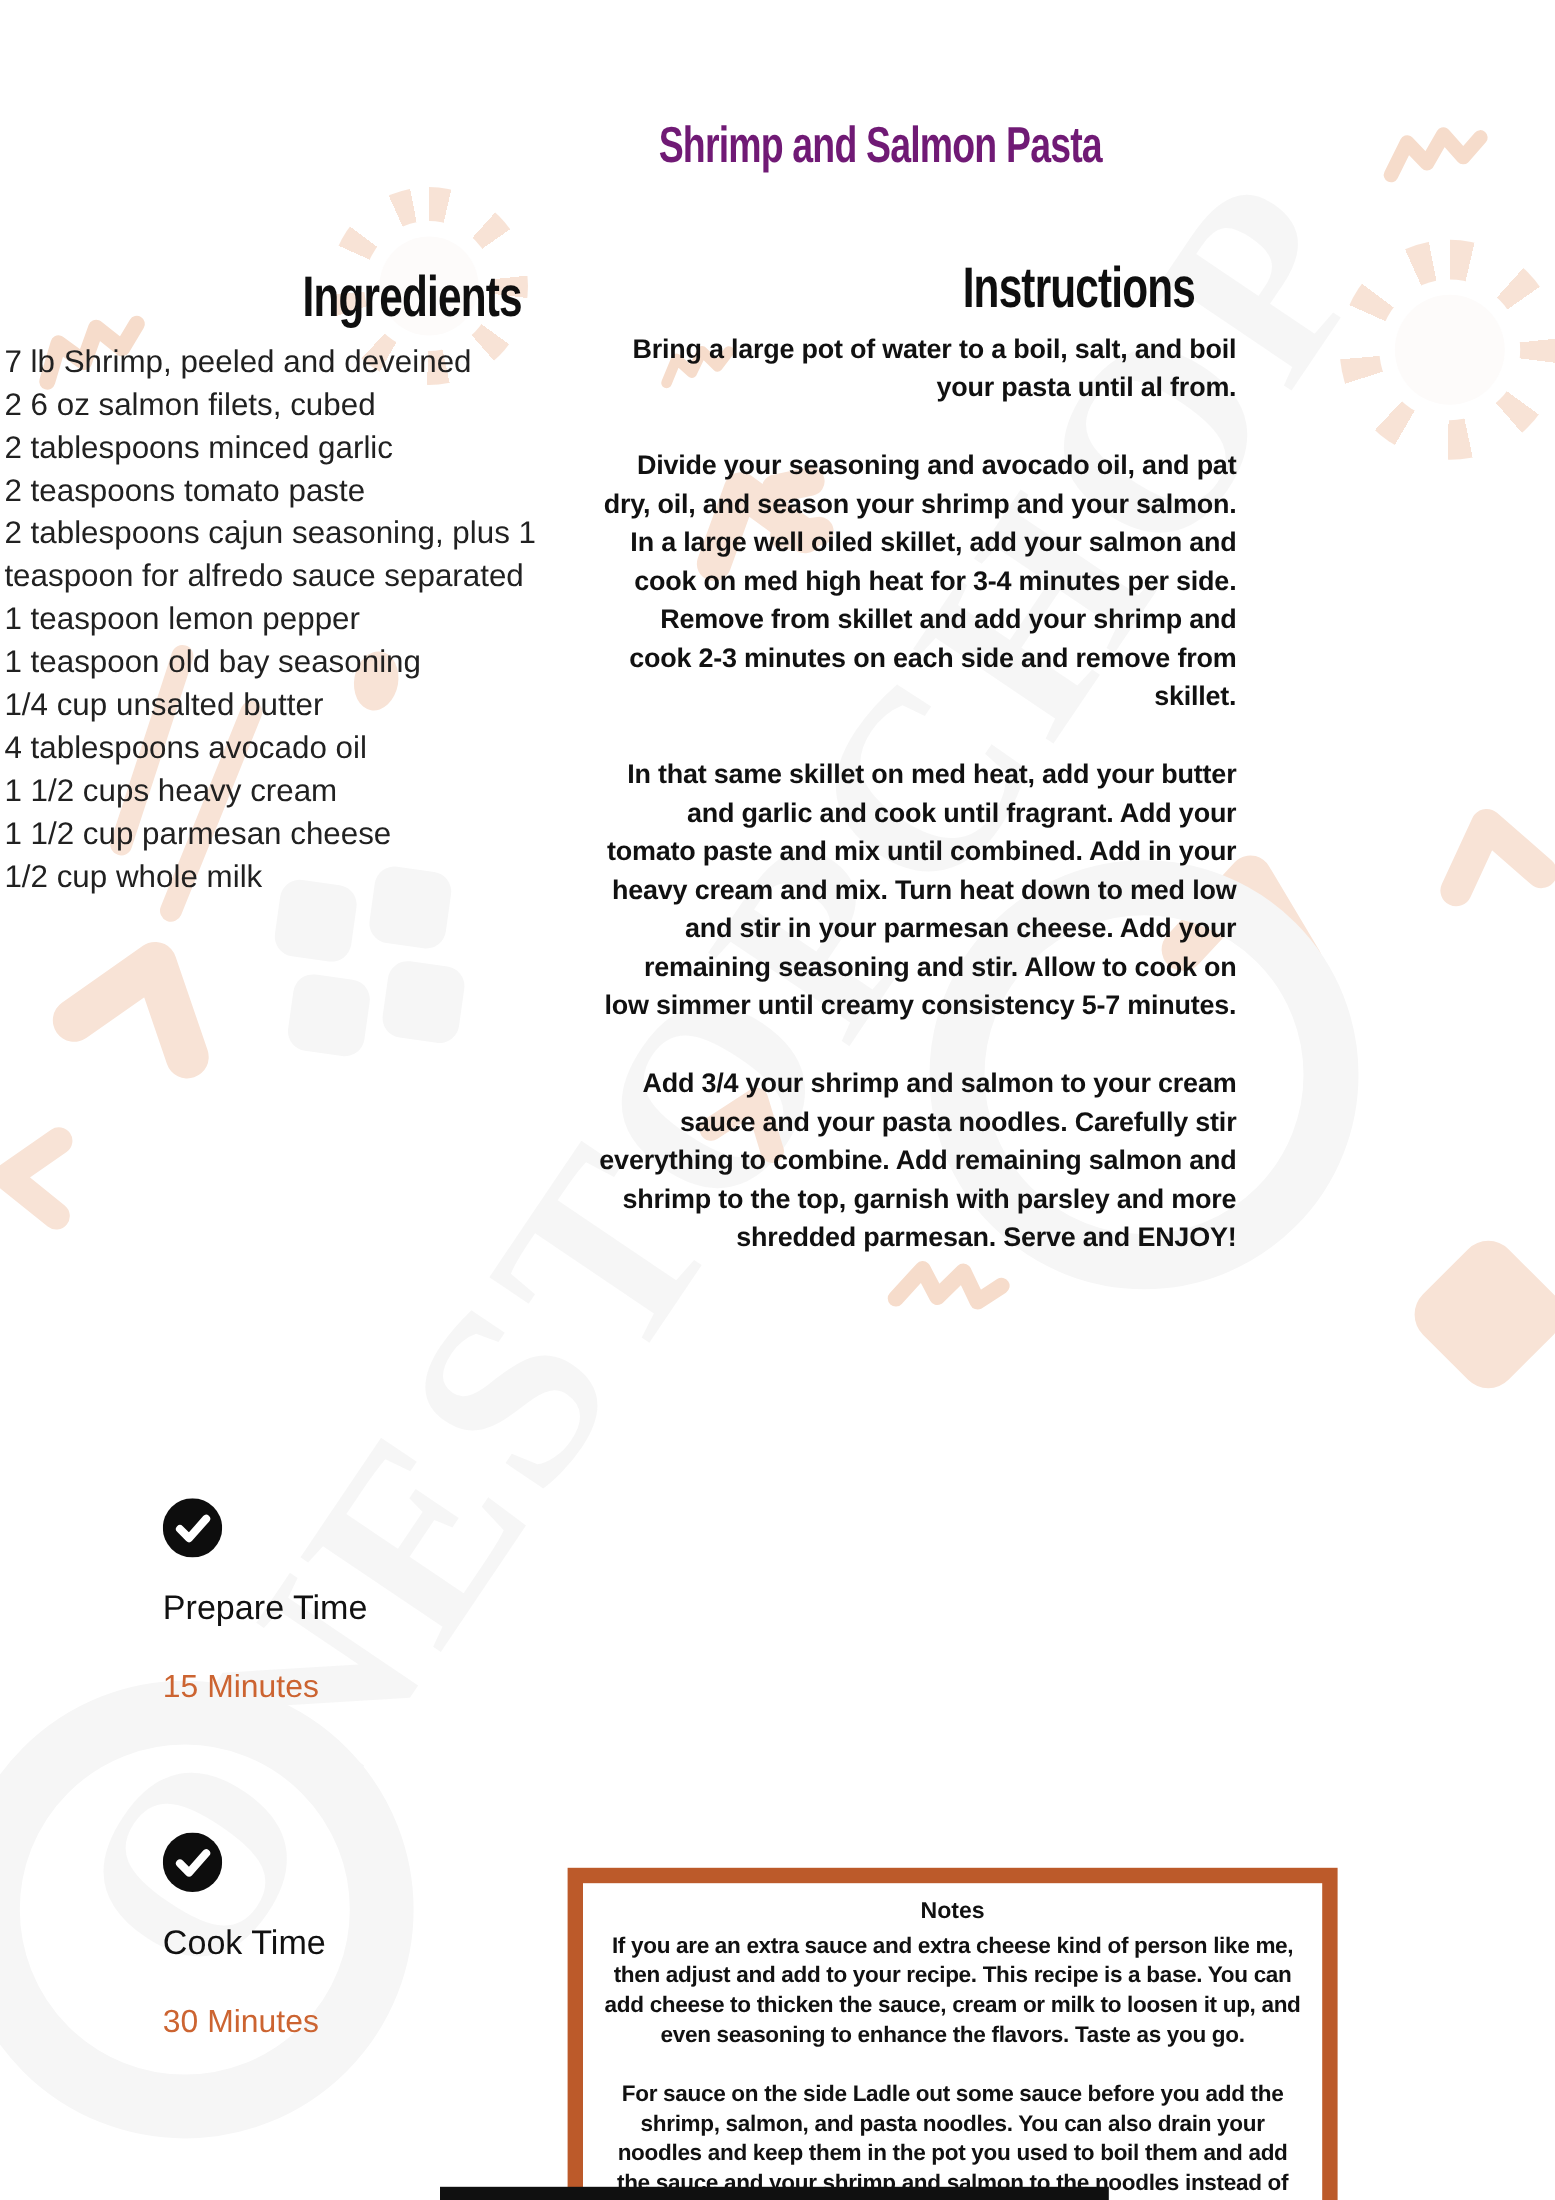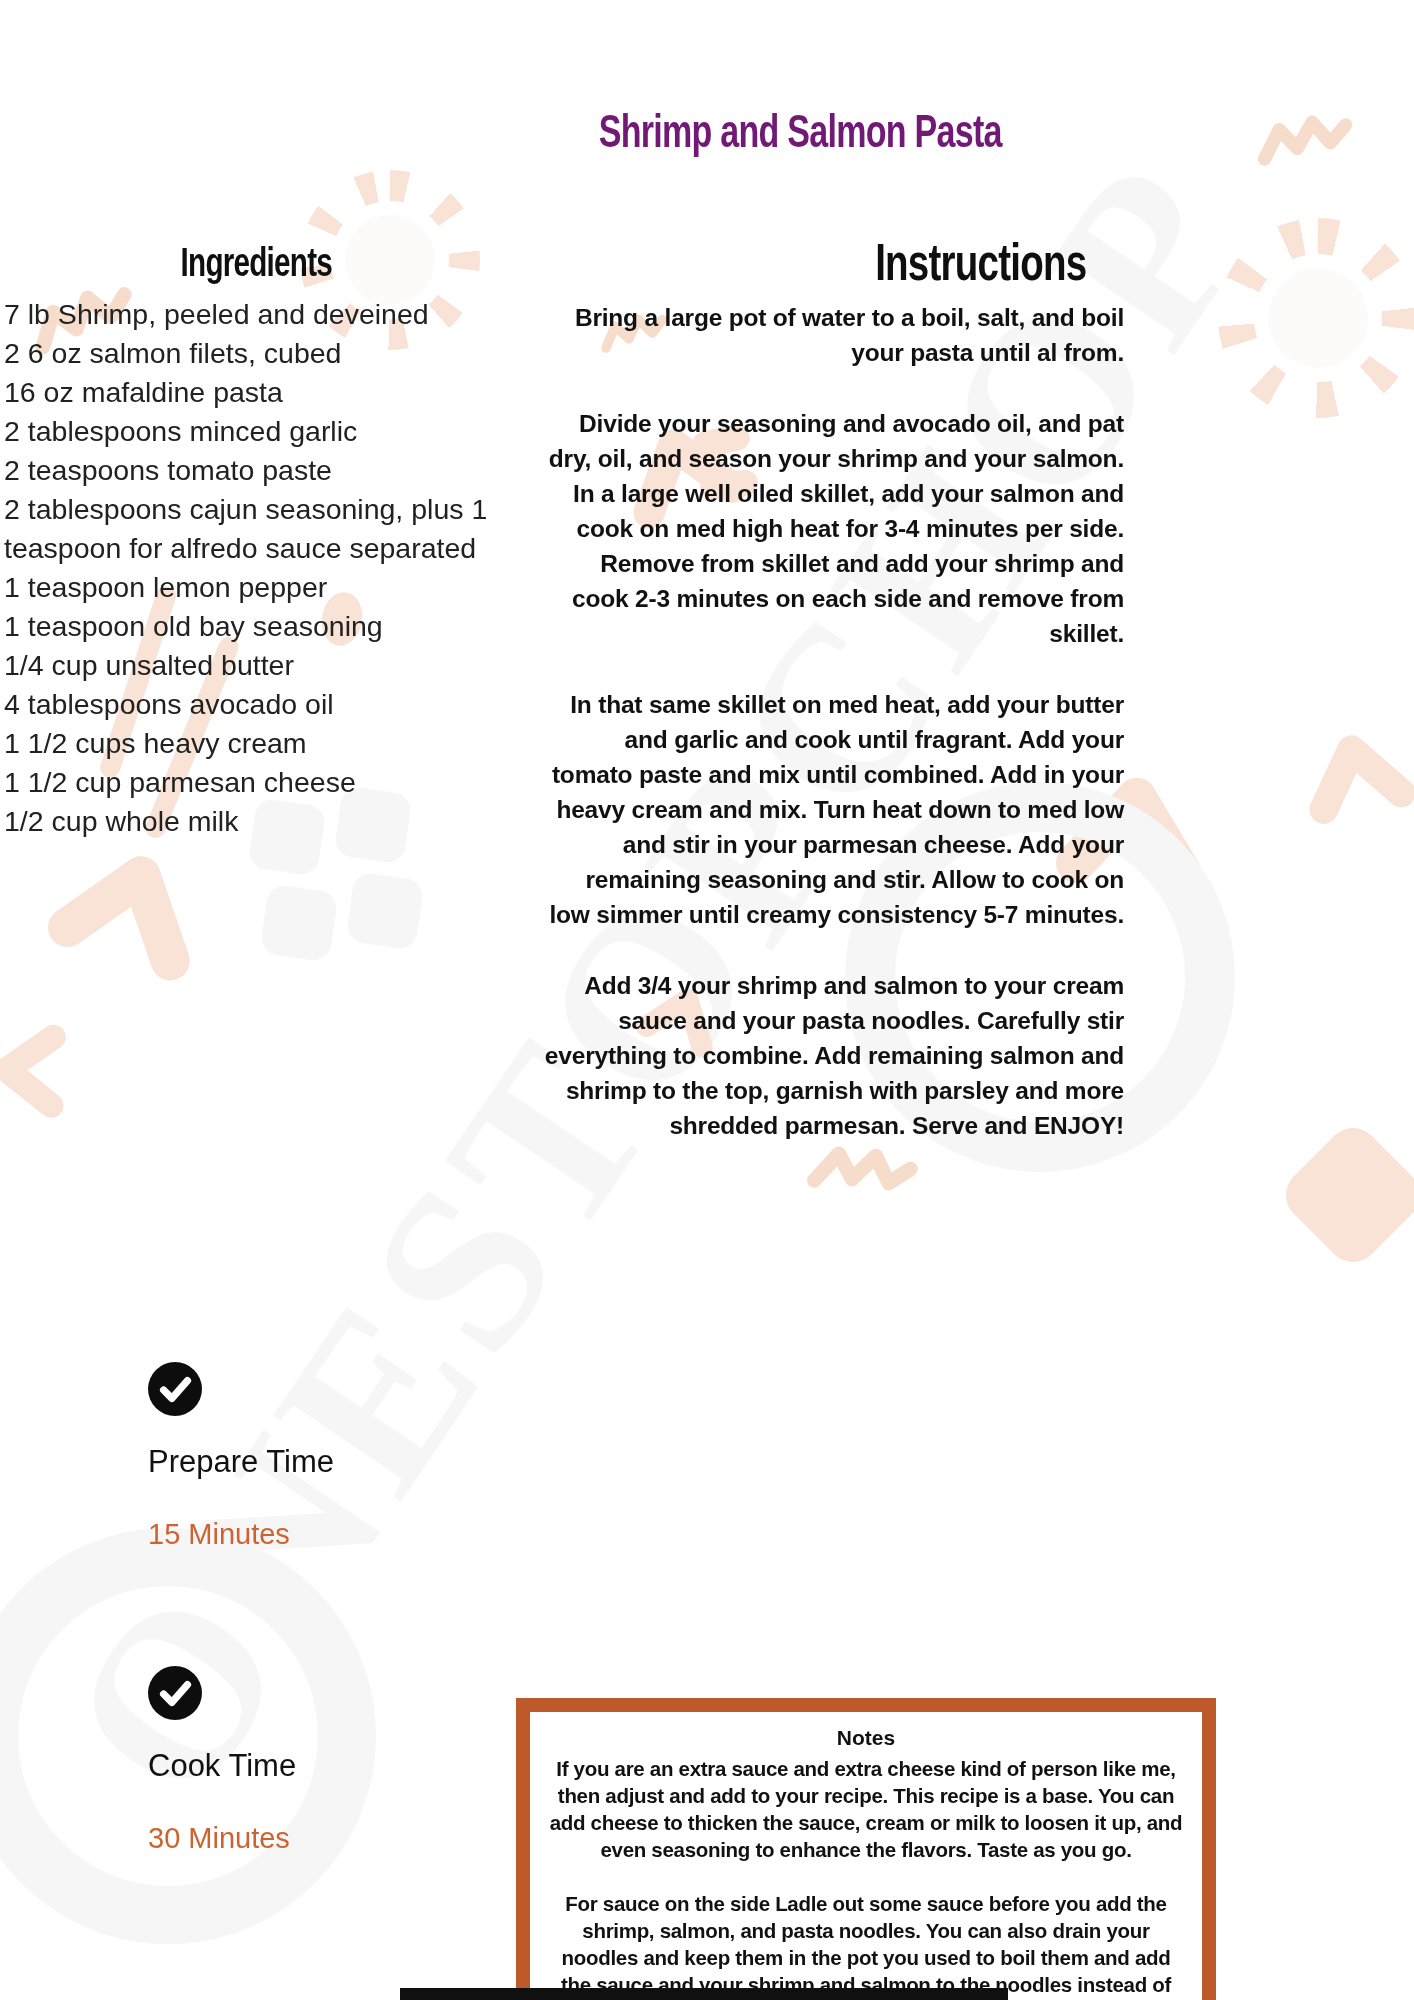--- a/index.html
+++ b/index.html
@@ -24,21 +24,21 @@
   .grayring{position:absolute;border-radius:50%;border:50px solid #f6f6f6;}
   
   .title{
     position:absolute;top:104px;left:0;width:1072px;margin:0;text-align:right;
     color:#701a75;font-size:46px;font-weight:bold;z-index:2;
   }
   .condensed{display:inline-block;transform:scaleX(0.74);transform-origin:center;
     white-space:nowrap;letter-spacing:-1px;}
   
   .ingredients{position:absolute;left:4px;top:240px;width:505px;z-index:2;}
-  .ingredients h2{margin:0 0 10px;text-align:center;font-size:40px;color:#0f0f0f;}
+  .ingredients h2{margin:0 0 10px;text-align:right;font-size:52px;color:#0f0f0f;}
   .ingredients ul{list-style:none;margin:0;padding:0;font-size:28.5px;line-height:39px;color:#212121;}
   
   .instructions{position:absolute;left:542px;top:232px;width:582px;text-align:right;z-index:2;}
   .instructions h2{margin:0 0 8px;font-size:52px;color:#0f0f0f;}
   .instructions p{margin:0 0 36px;font-weight:bold;font-size:24.5px;line-height:35px;
     letter-spacing:-0.2px;color:#111;}
   
   .time-block{position:absolute;left:148px;z-index:2;}
   .time-block .check{width:54px;height:54px;display:block;}
   .time-label{margin-top:28px;font-weight:normal;font-size:31px;color:#111;}
@@ -118,21 +118,20 @@
     <div class="graysq" style="left:350px;top:876px;width:70px;height:70px;transform:rotate(8deg);"></div>
   </div>
 
   <h1 class="title"><span class="condensed">Shrimp and Salmon Pasta</span></h1>
 
   <section class="ingredients">
     <h2><span class="condensed">Ingredients</span></h2>
     <ul>
       <li>7 lb Shrimp, peeled and deveined</li>
       <li>2 6 oz salmon filets, cubed</li>
-      <li>16 oz mafaldine pasta</li>
       <li>2 tablespoons minced garlic</li>
       <li>2 teaspoons tomato paste</li>
       <li>2 tablespoons cajun seasoning, plus 1 teaspoon for alfredo sauce separated</li>
       <li>1 teaspoon lemon pepper</li>
       <li>1 teaspoon old bay seasoning</li>
       <li>1/4 cup unsalted butter</li>
       <li>4 tablespoons avocado oil</li>
       <li>1 1/2 cups heavy cream</li>
       <li>1 1/2 cup parmesan cheese</li>
       <li>1/2 cup whole milk</li>

